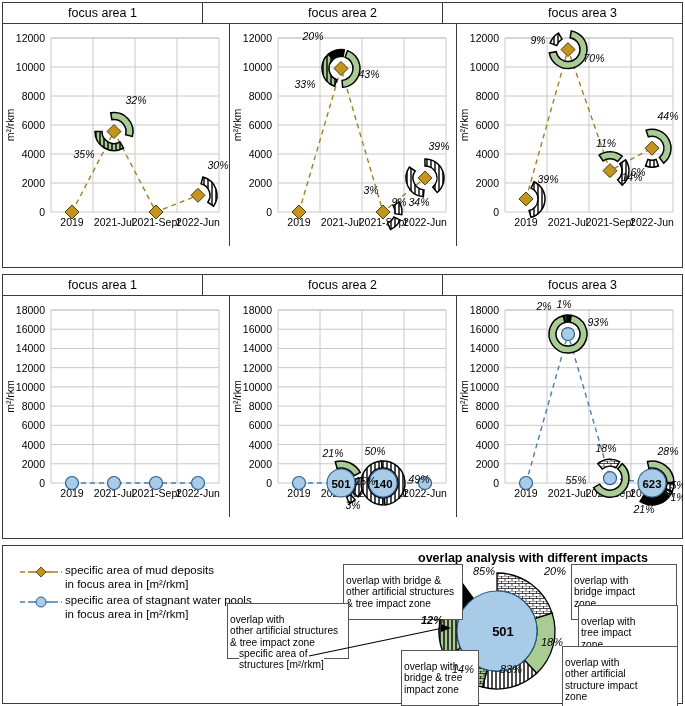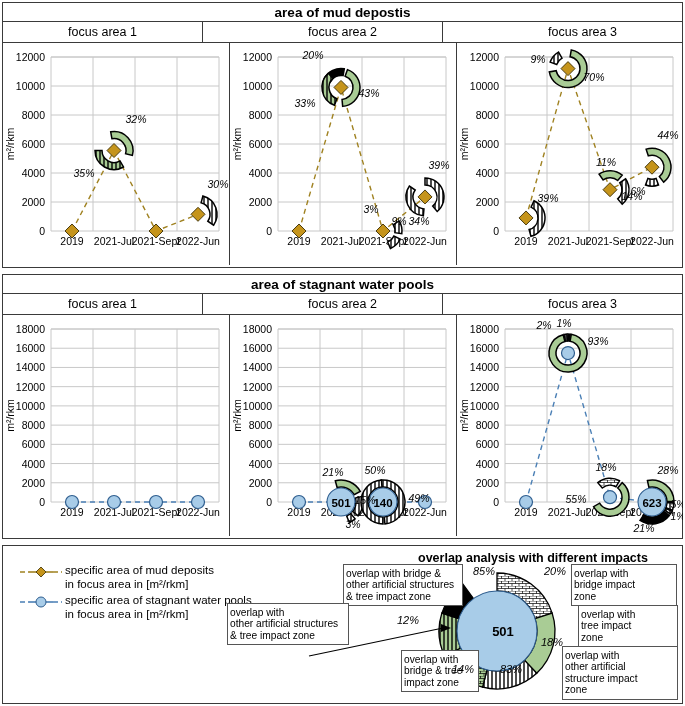--- a/index.html
+++ b/index.html
@@ -22,31 +22,30 @@
   
   .legend-panel{position:absolute;left:2px;width:681px;border:1.3px solid #3a3a3a;box-sizing:border-box;background:#fff;}
   .legend-rows{position:absolute;left:16px;top:18px;font-size:11.5px;line-height:13.5px;}
   .legend-row{display:flex;align-items:flex-start;margin-bottom:3px;}
   .legend-key{width:46px;flex:none;padding-top:2px;}
   .legend-text{white-space:pre-line;}
 
   .ov-title{position:absolute;font-weight:bold;font-size:12.5px;}
 
   .cal{position:absolute;border:1px solid #555;background:#fff;font-size:10.2px;
-       line-height:11.4px;padding:3px 2px;box-sizing:border-box;white-space:pre-line;}
+       line-height:11.4px;padding:10px 2px;box-sizing:border-box;white-space:pre-line;}
   .plain{position:absolute;font-size:10.2px;line-height:11.4px;white-space:pre-line;background:#fff;}
   .pct{position:absolute;font-size:11px;font-style:italic;}
 </style>
 </head>
 <body>
 
 <div class="figure">
 
   <div class="panel" id="panel1" style="top:2px;height:266px;">
-    <div class="panel-title">area of mud depostis</div>
     <div class="subhead">
       <div>focus area 1</div>
       <div>focus area 2</div>
       <div>focus area 3</div>
     </div>
     <div class="plots" style="height:222px;">
       <div class="cell">
           <svg id="svg-m1" width="226" height="222">
             <defs>
               <pattern id="svg-m1-brick" width="7" height="5" patternUnits="userSpaceOnUse">
@@ -233,21 +232,20 @@
             <text x="149" y="122.67500000000001" text-anchor="middle" font-size="10.5" font-style="italic" font-family="&quot;Liberation Sans&quot;,sans-serif" fill="#000">11%</text>
             <text x="175" y="156.675" text-anchor="middle" font-size="10.5" font-style="italic" font-family="&quot;Liberation Sans&quot;,sans-serif" fill="#000">14%</text>
             <text x="211" y="96.2" text-anchor="middle" font-size="10.5" font-style="italic" font-family="&quot;Liberation Sans&quot;,sans-serif" fill="#000">44%</text>
             <text x="181" y="152.2" text-anchor="middle" font-size="10.5" font-style="italic" font-family="&quot;Liberation Sans&quot;,sans-serif" fill="#000">6%</text>
           </svg>
         </div>
     </div>
   </div>
 
   <div class="panel" id="panel2" style="top:274px;height:265px;">
-    <div class="panel-title">area of stagnant water pools</div>
     <div class="subhead">
       <div>focus area 1</div>
       <div>focus area 2</div>
       <div>focus area 3</div>
     </div>
     <div class="plots" style="height:221px;">
       <div class="cell">
           <svg id="svg-w1" width="226" height="221">
             <defs>
               <pattern id="svg-w1-brick" width="7" height="5" patternUnits="userSpaceOnUse">
@@ -530,27 +528,29 @@
 other artificial
 structure impact
 zone</div>
     <div class="cal" style="left:224px;top:57px;width:122px;">overlap with
 other artificial structures
 &amp; tree impact zone</div>
     <div class="cal" style="left:398px;top:104px;width:78px;">overlap with
 bridge &amp; tree
 impact zone</div>
 
+    <div class="plain" style="left:236px;top:102px;">specific area of
+structures [m²/rkm]</div>
 
     <div class="pct" style="left:470px;top:19px;">85%</div>
     <div class="pct" style="left:541px;top:19px;">20%</div>
     <div class="pct" style="left:538px;top:90px;">18%</div>
     <div class="pct" style="left:497px;top:117px;">83%</div>
     <div class="pct" style="left:449px;top:117px;">14%</div>
-    <div class="pct" style="left:424px;top:68px;transform:translateX(-30px);">12%</div>
+    <div class="pct" style="left:448px;top:68px;transform:translateX(-30px);font-weight:bold;">12%</div>
 
     <svg style="position:absolute;left:300px;top:60px;pointer-events:none;" width="160" height="60">
       <line x1="6" y1="50" x2="140" y2="22" stroke="#000" stroke-width="1.1"></line>
       <polygon points="148,22 138,18 138,26" fill="#000"></polygon>
     </svg>
   </div>
 
 </div>
 
 </body></html>

